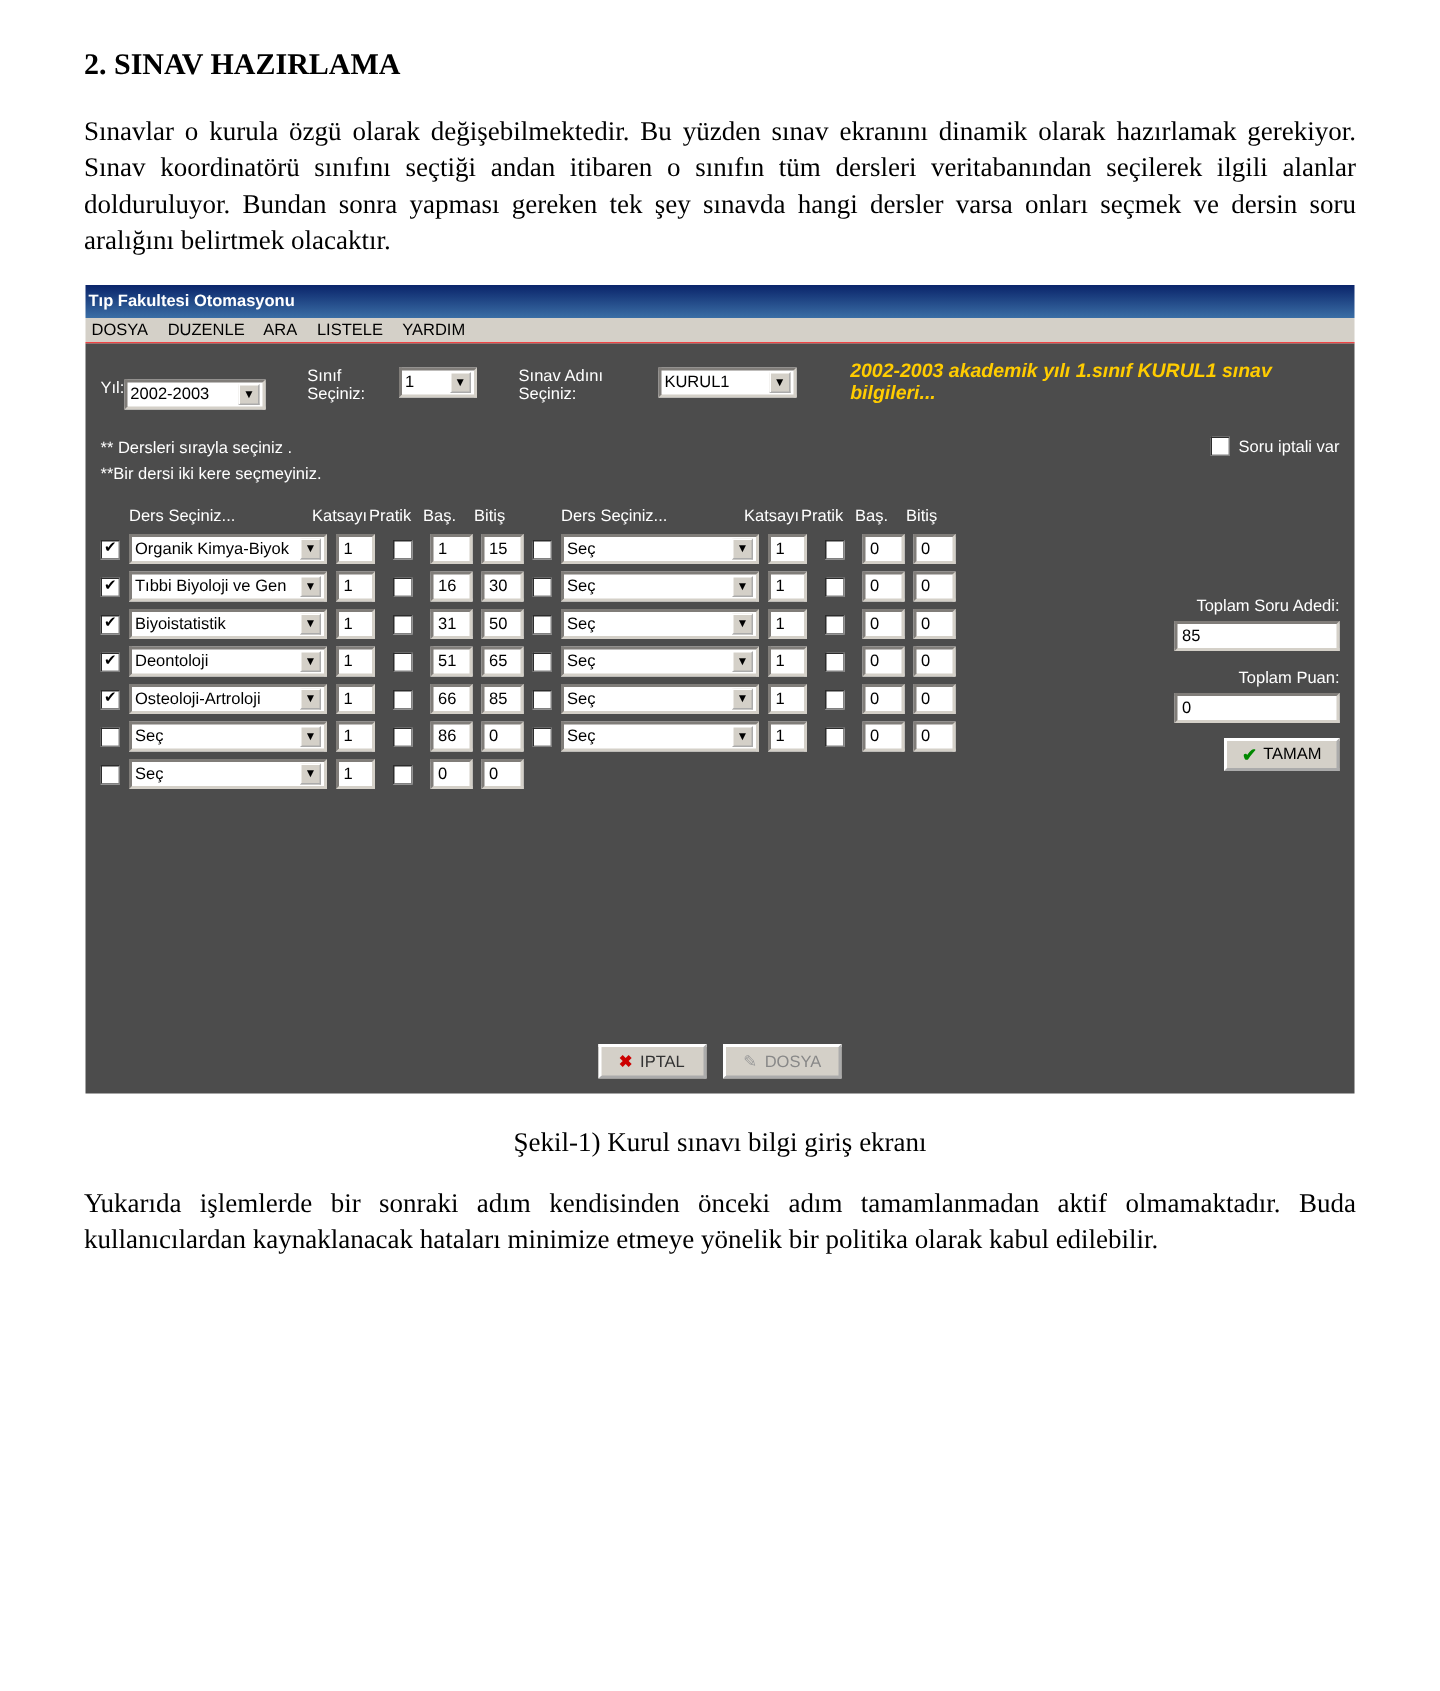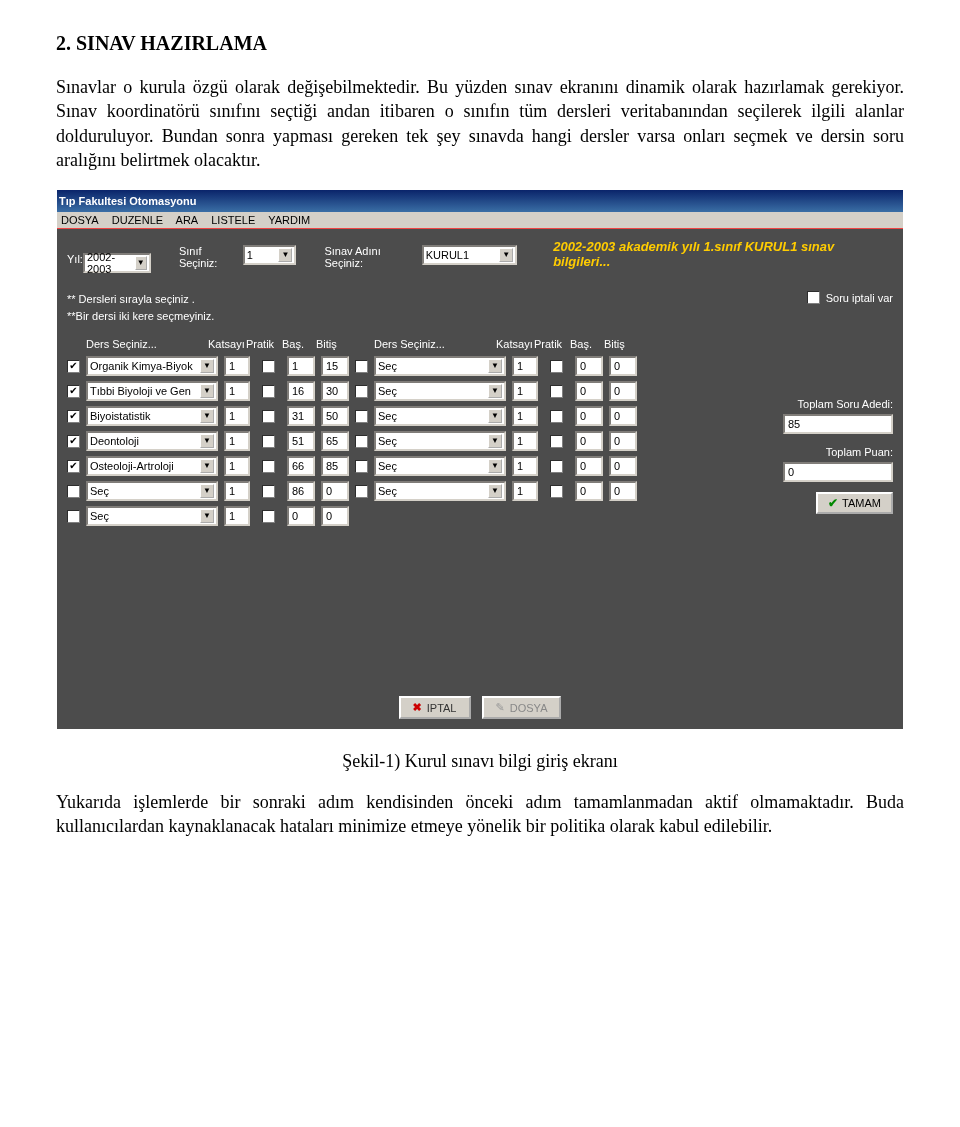--- a/index.html
+++ b/index.html
@@ -69,21 +69,21 @@
     <span>ARA</span>
     <span>LISTELE</span>
     <span>YARDIM</span>
   </div>
 
   <div class="winbody">
 
     <div class="toprow">
       <div class="fldcol">
         <span class="lbl-w">Yıl:</span>
-        <div class="win-select" style="width:68px">
+        <div class="win-select" style="width:94px">
           <span>2002-2003</span>
           <span class="arrow">▼</span>
         </div>
       </div>
       <div class="fldcol">
         <span class="lbl-w">Sınıf Seçiniz:</span>
         <div class="win-select" style="width:54px">
           <span>1</span>
           <span class="arrow">▼</span>
         </div>

